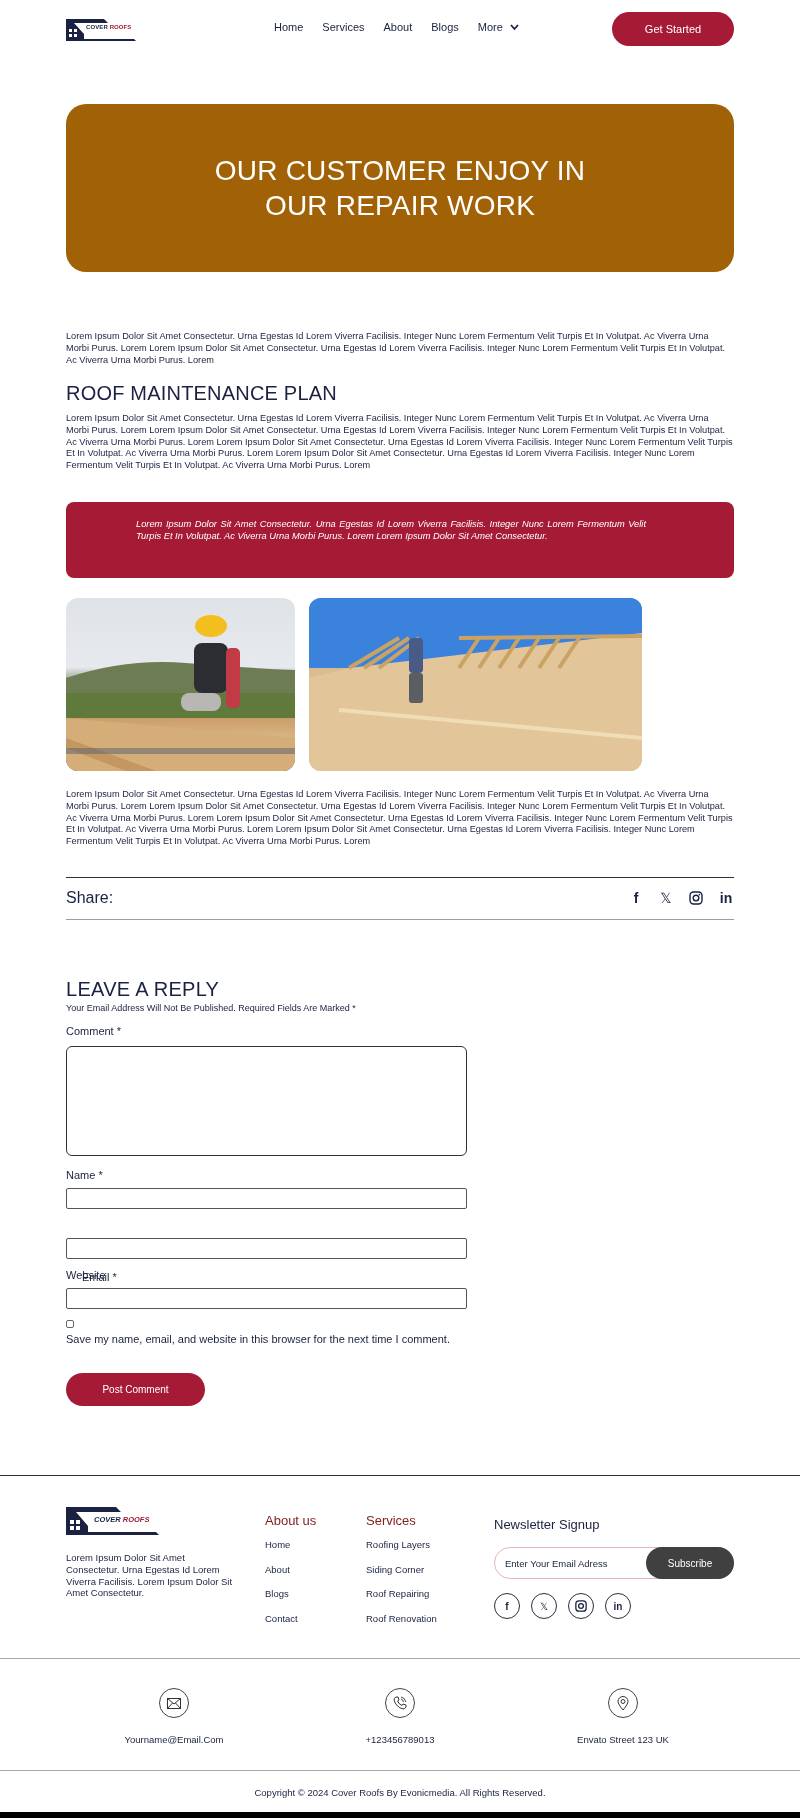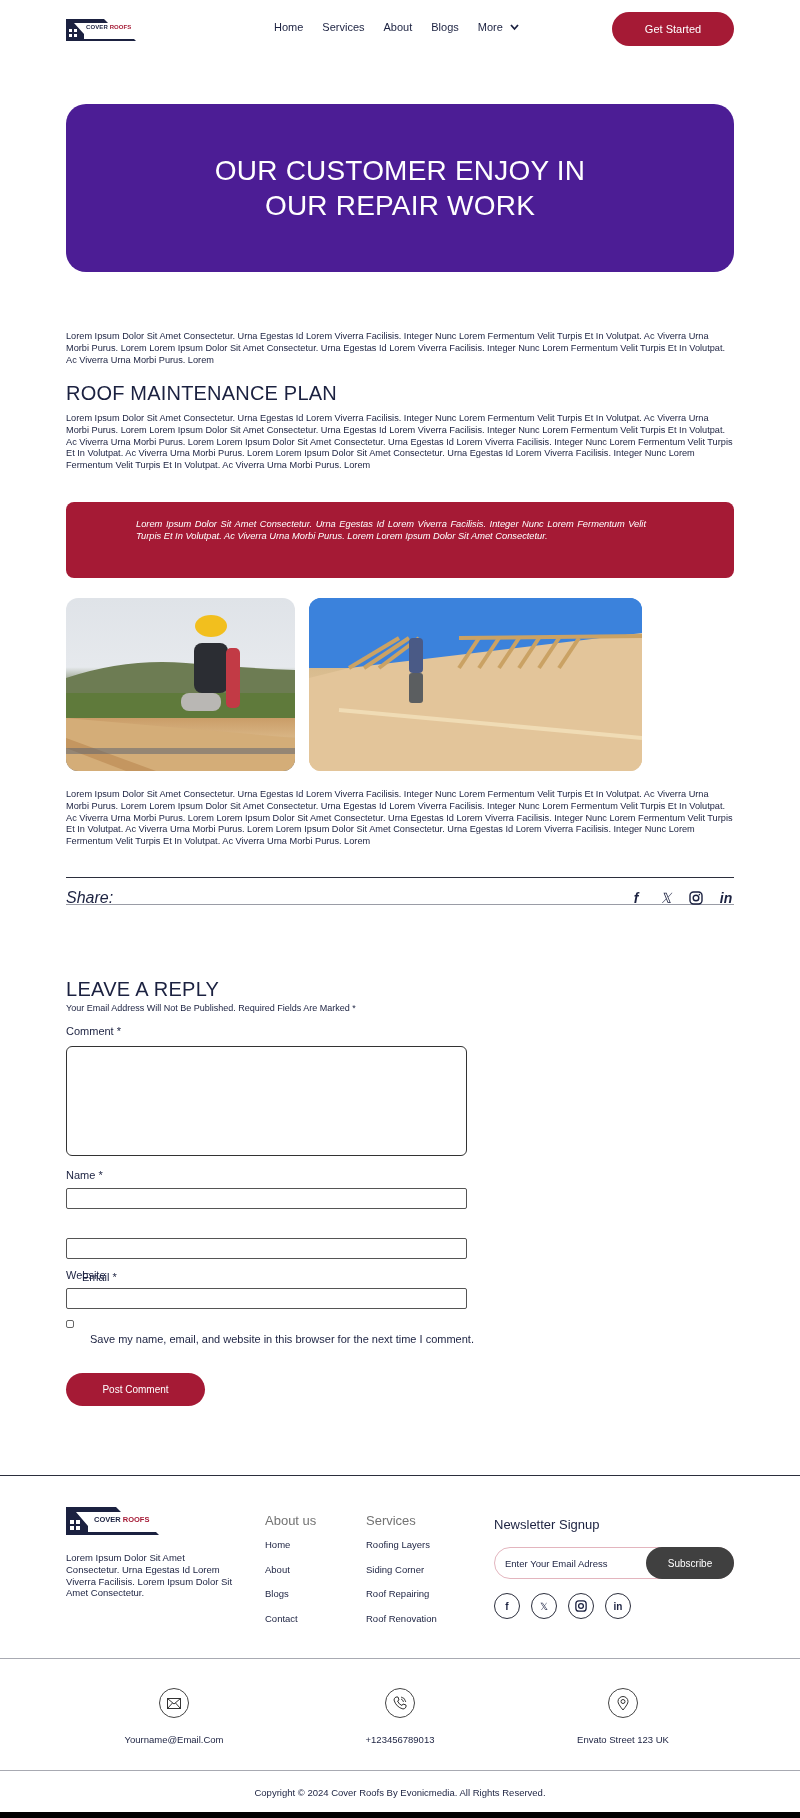--- a/index.html
+++ b/index.html
@@ -11,66 +11,66 @@
   .header { position: absolute; top: 0; left: 0; width: 800px; height: 56px; }
   .logo { position: absolute; left: 66px; top: 17px; width: 70px; height: 24px; }
   .logo-text { position: absolute; left: 20px; top: 7px; font-size: 6px; font-weight: bold; color: #1b2140; letter-spacing: 0.1px; white-space: nowrap; }
   .logo-text .red { color: #a51a35; }
   .nav { position: absolute; left: 274px; top: 21px; display: flex; gap: 0; font-size: 11px; color: #1b2140; }
   .nav a { display: inline-block; margin-right: 19px; text-decoration: none; color: #1b2140; }
   .nav .more { display: inline-flex; align-items: center; gap: 7px; }
   .btn-get { position: absolute; left: 612px; top: 12px; width: 122px; height: 34px; border-radius: 17px; background: #a51a35; color: #fff; font-size: 11px; display: flex; align-items: center; justify-content: center; border: none; }
 
   
-  .hero { position: absolute; left: 66px; top: 104px; width: 668px; height: 168px; border-radius: 20px; background: #4c1d95; color: #fff; display: flex; align-items: center; justify-content: center; text-align: center; }
+  .hero { position: absolute; left: 66px; top: 104px; width: 668px; height: 168px; border-radius: 20px; background: #a16207; color: #fff; display: flex; align-items: center; justify-content: center; text-align: center; }
   .hero h1 { font-weight: normal; font-size: 28px; line-height: 35px; letter-spacing: 0.2px; width: 400px; }
 
   .para { font-size: 9.2px; line-height: 11.8px; color: #1b2140; }
   .p1 { top: 331px; }
   .h2 { top: 382px; font-size: 20px; font-weight: normal; letter-spacing: 0.2px; }
   .p2 { top: 413px; }
 
   .quote { position: absolute; left: 66px; top: 502px; width: 668px; height: 76px; background: #a51a35; border-radius: 8px; }
   .quote p { position: absolute; left: 70px; top: 17px; width: 510px; color: #fff; font-style: italic; font-size: 9.3px; line-height: 11.8px; text-align: justify; }
 
   .img1 { position: absolute; left: 66px; top: 598px; width: 229px; height: 173px; border-radius: 12px; overflow: hidden;
     background: linear-gradient(180deg, #dfe3e8 0%, #e6e9ed 40%, #6f7d59 52%, #7a8a4c 60%, #c89a64 68%, #d8b483 80%, #57606a 100%); }
   .img2 { position: absolute; left: 309px; top: 598px; width: 333px; height: 173px; border-radius: 12px; overflow: hidden;
     background: linear-gradient(180deg, #2f78d6 0%, #4a8de3 30%, #d6b98c 38%, #e3c79c 60%, #e2c49a 100%); }
 
   .p3 { top: 789px; }
 
-  .share { position: absolute; left: 66px; top: 877px; width: 668px; height: 28px; border-top: 1.5px solid #2b2e3c; border-bottom: 1px solid #9a9ca6; font-style: italic; }
+  .share { position: absolute; left: 66px; top: 877px; width: 668px; height: 43px; border-top: 1.5px solid #2b2e3c; border-bottom: 1px solid #9a9ca6; }
   .share-label { position: absolute; left: 0; top: 11px; font-size: 16px; color: #1b2140; }
   .share-icons { position: absolute; right: 0; top: 12px; display: flex; gap: 14px; align-items: center; }
   .share-icons span { display: inline-flex; width: 16px; height: 16px; align-items: center; justify-content: center; color: #1b2140; font-size: 14px; font-weight: bold; }
 
   .reply-title { top: 978px; font-size: 20px; font-weight: normal; letter-spacing: 0.3px; }
   .reply-note { top: 1003px; font-size: 9px; color: #1b2140; }
   .lbl { font-size: 11px; color: #1b2140; }
   .lbl-comment { top: 1025px; }
   .ta { position: absolute; left: 66px; top: 1046px; width: 401px; height: 110px; border: 1.3px solid #333; border-radius: 6px; background: #fff; resize: none; }
   .lbl-name { top: 1169px; }
   .in-name { position: absolute; left: 66px; top: 1188px; width: 401px; height: 21px; border: 1px solid #555; border-radius: 2px; background: #fff; }
   .lbl-email { top: 1271px; padding-left: 16px; }
   .in-email { position: absolute; left: 66px; top: 1238px; width: 401px; height: 21px; border: 1px solid #555; border-radius: 2px; background: #fff; }
   .lbl-web { top: 1269px; }
   .in-web { position: absolute; left: 66px; top: 1288px; width: 401px; height: 21px; border: 1px solid #555; border-radius: 2px; background: #fff; }
   .chk { position: absolute; left: 66px; top: 1320px; width: 8px; height: 8px; border: 1px solid #666; border-radius: 2px; background: #fff; }
-  .save-txt { top: 1332px; width: 400px; font-size: 11px; line-height: 14px; margin-left: 24px; }
+  .save-txt { top: 1332px; width: 400px; font-size: 11px; line-height: 14px; }
   .btn-post { position: absolute; left: 66px; top: 1373px; width: 139px; height: 33px; border-radius: 17px; background: #a51a35; color: #fff; font-size: 10px; display: flex; align-items: center; justify-content: center; border: none; }
 
   
   .footer-top { position: absolute; left: 0; top: 1475px; width: 800px; border-top: 1.5px solid #2b2e3c; }
   .f-logo { position: absolute; left: 66px; top: 1505px; width: 93px; height: 30px; }
-  .f-logo-text { position: absolute; left: 28px; top: 10px; font-size: 7.5px; font-weight: bold; color: #1b2140; white-space: nowrap; }
+  .f-logo-text { position: absolute; left: 28px; top: 10px; font-size: 7.5px; font-weight: bold; color: #1b2140; white-space: nowrap; font-style: italic; }
   .f-logo-text .red { color: #a51a35; }
   .f-desc { position: absolute; left: 66px; top: 1552px; width: 170px; font-size: 9.5px; line-height: 11.8px; color: #1b2140; }
   .f-col { position: absolute; top: 1513px; }
-  .f-col h4 { font-size: 13px; font-weight: normal; color: #737373; margin-bottom: 11px; }
+  .f-col h4 { font-size: 13px; font-weight: normal; color: #7f1d1d; margin-bottom: 11px; }
   .f-col a { display: block; font-size: 9.5px; color: #1b2140; text-decoration: none; height: 24.5px; }
   .f-about { left: 265px; }
   .f-services { left: 366px; }
   .news-title { position: absolute; left: 494px; top: 1517px; font-size: 13px; color: #1b2140; }
   .news-box { position: absolute; left: 494px; top: 1547px; width: 240px; height: 32px; border: 1px solid #e3b5be; border-radius: 16px; background: #fff; }
   .news-input { position: absolute; left: 10px; top: 0; width: 140px; height: 30px; border: none; outline: none; font-size: 9.5px; color: #1b2140; background: transparent; font-family: "Liberation Sans", sans-serif; }
   .news-input::placeholder { color: #1b2140; }
   .btn-sub { position: absolute; right: -1px; top: -1px; width: 88px; height: 32px; border-radius: 16px; background: #404040; color: #fff; font-size: 10px; display: flex; align-items: center; justify-content: center; border: none; }
   .f-social { position: absolute; left: 494px; top: 1593px; display: flex; gap: 11px; }
   .f-social span { display: inline-flex; width: 26px; height: 26px; border: 1px solid #2b2e3c; border-radius: 50%; align-items: center; justify-content: center; font-size: 10px; font-weight: bold; color: #1b2140; }

